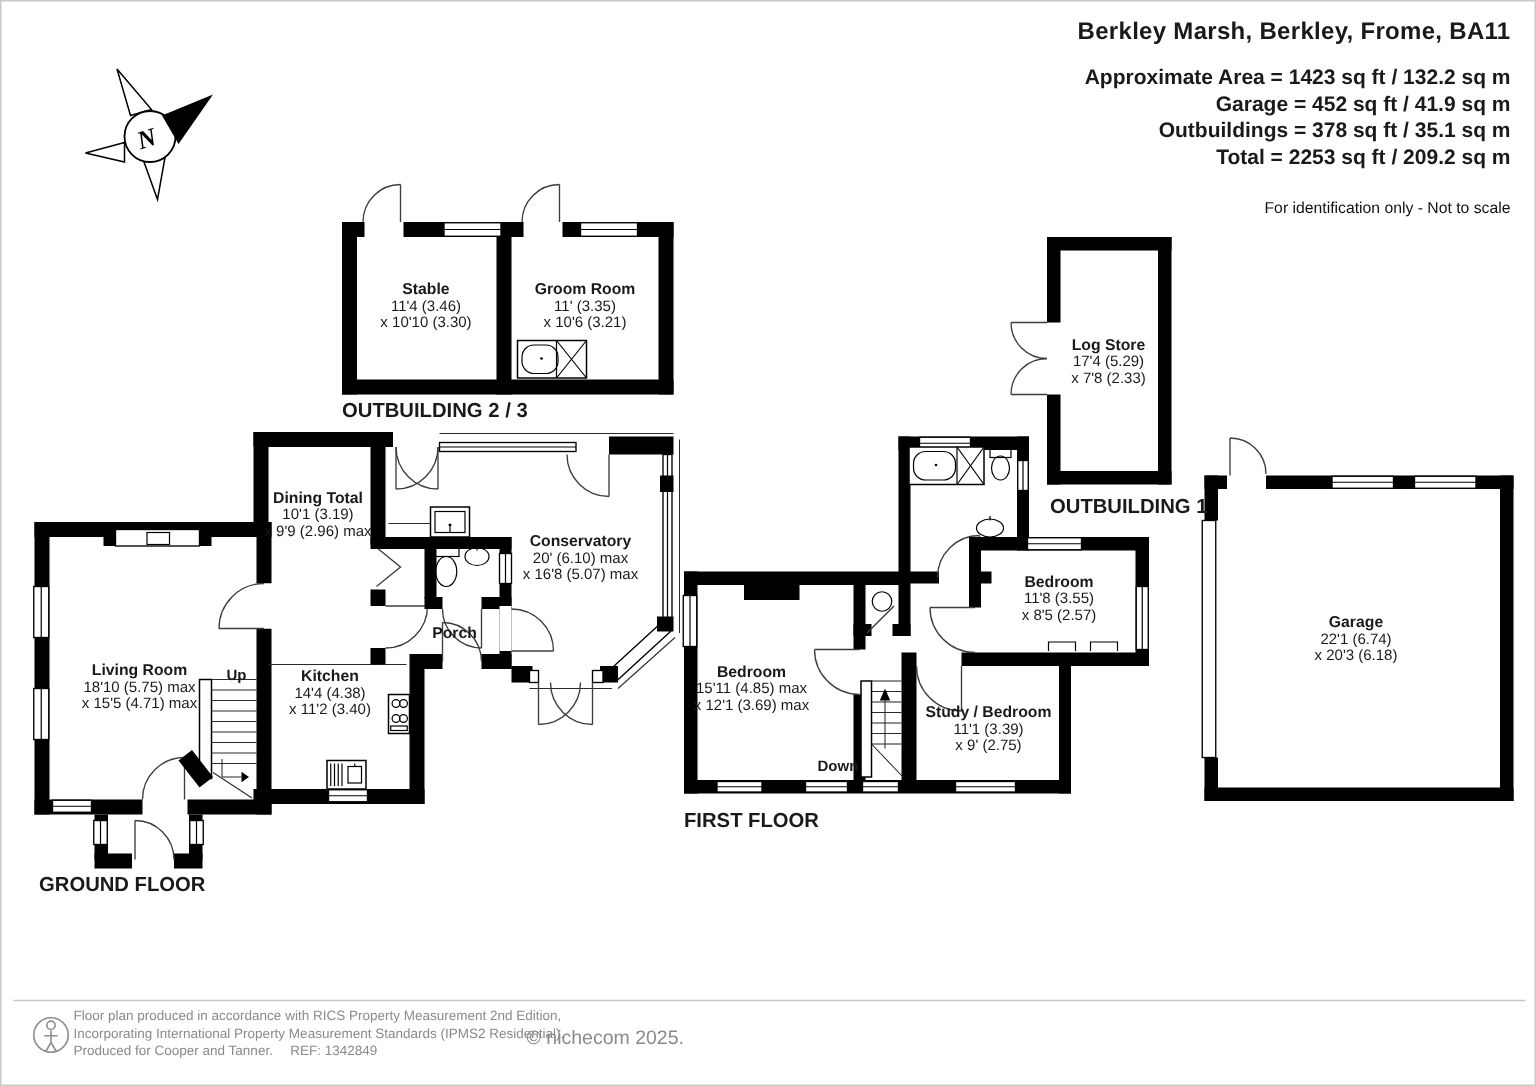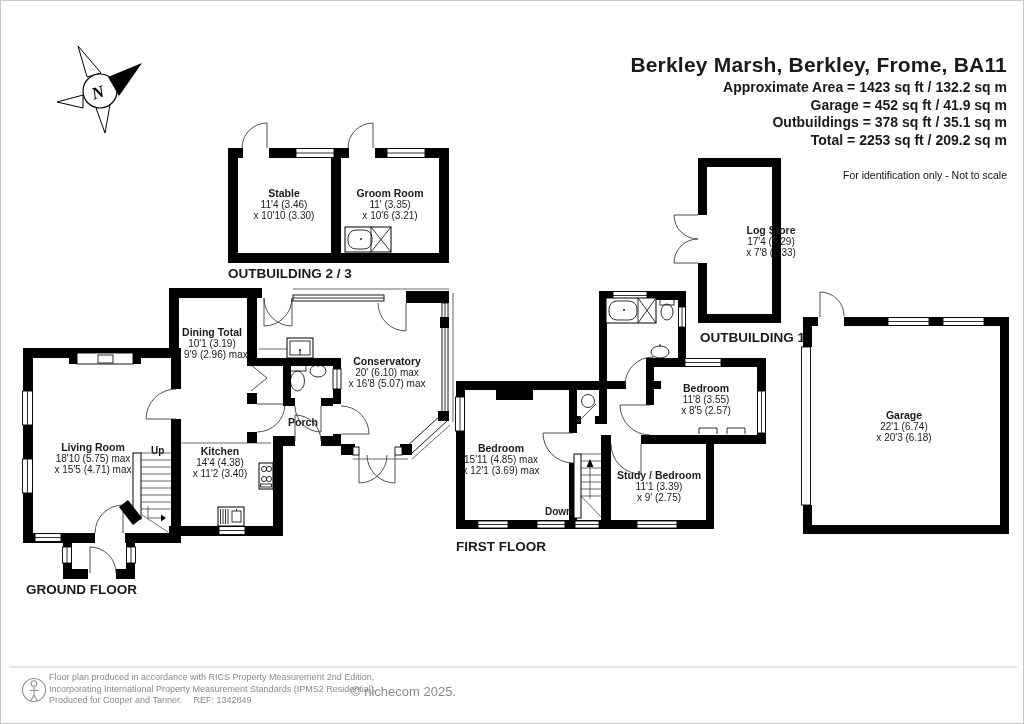--- a/index.html
+++ b/index.html
@@ -14,22 +14,22 @@
   .fixthin{fill:none;stroke:#000;stroke-width:0.8;}
   .win{fill:#fff;stroke:#000;stroke-width:0.9;}
   .mull{fill:none;stroke:#000;stroke-width:0.8;}
   .graystroke{fill:none;stroke:#8f8f8f;stroke-width:1.1;}
   .rlabel{position:absolute;text-align:center;transform:translateX(-50%);white-space:nowrap;line-height:11px;}
   .rname{font-weight:bold;font-size:10.5px;}
   .rdim{font-size:10px;}
   .floorlabel{position:absolute;font-weight:bold;font-size:13.5px;white-space:nowrap;}
   .minilabel{position:absolute;font-weight:bold;font-size:10px;white-space:nowrap;}
   #titleblock{position:absolute;right:16px;top:12px;text-align:right;}
-  #titleblock .t1{font-weight:bold;font-size:21px;letter-spacing:.2px;margin-top:40px;}
-  #titleblock .t2{font-weight:bold;font-size:14px;line-height:17.5px;margin-top:2px;}
+  #titleblock .t1{font-weight:bold;font-size:16px;letter-spacing:.2px;}
+  #titleblock .t2{font-weight:bold;font-size:14px;line-height:17.5px;margin-top:12px;}
   #titleblock .t3{font-size:10.5px;margin-top:20px;color:#111;}
   #footertext{position:absolute;left:48px;top:671px;font-size:9px;line-height:11.5px;color:#8a8a8a;}
   #copyright{position:absolute;left:350px;top:682.5px;font-size:13px;color:#8a8a8a;}
 </style>
 </head>
 <body>
 
 <div id="page">
 
 <svg width="1024" height="724" viewBox="0 0 1024 724">
@@ -416,21 +416,21 @@
   <div class="rlabel" style="left:283px;top:187px">
     <div class="rname">Stable</div>
     <div class="rdim">11'4 (3.46)</div>
     <div class="rdim">x 10'10 (3.30)</div>
   </div>
   <div class="rlabel" style="left:389px;top:187px">
     <div class="rname">Groom Room</div>
     <div class="rdim">11' (3.35)</div>
     <div class="rdim">x 10'6 (3.21)</div>
   </div>
-  <div class="rlabel" style="left:770px;top:224px">
+  <div class="rlabel" style="left:738px;top:224px">
     <div class="rname">Log Store</div>
     <div class="rdim">17'4 (5.29)</div>
     <div class="rdim">x 7'8 (2.33)</div>
   </div>
   <div class="rlabel" style="left:92px;top:441px">
     <div class="rname">Living Room</div>
     <div class="rdim">18'10 (5.75) max</div>
     <div class="rdim">x 15'5 (4.71) max</div>
   </div>
   <div class="rlabel" style="left:211px;top:326px">

